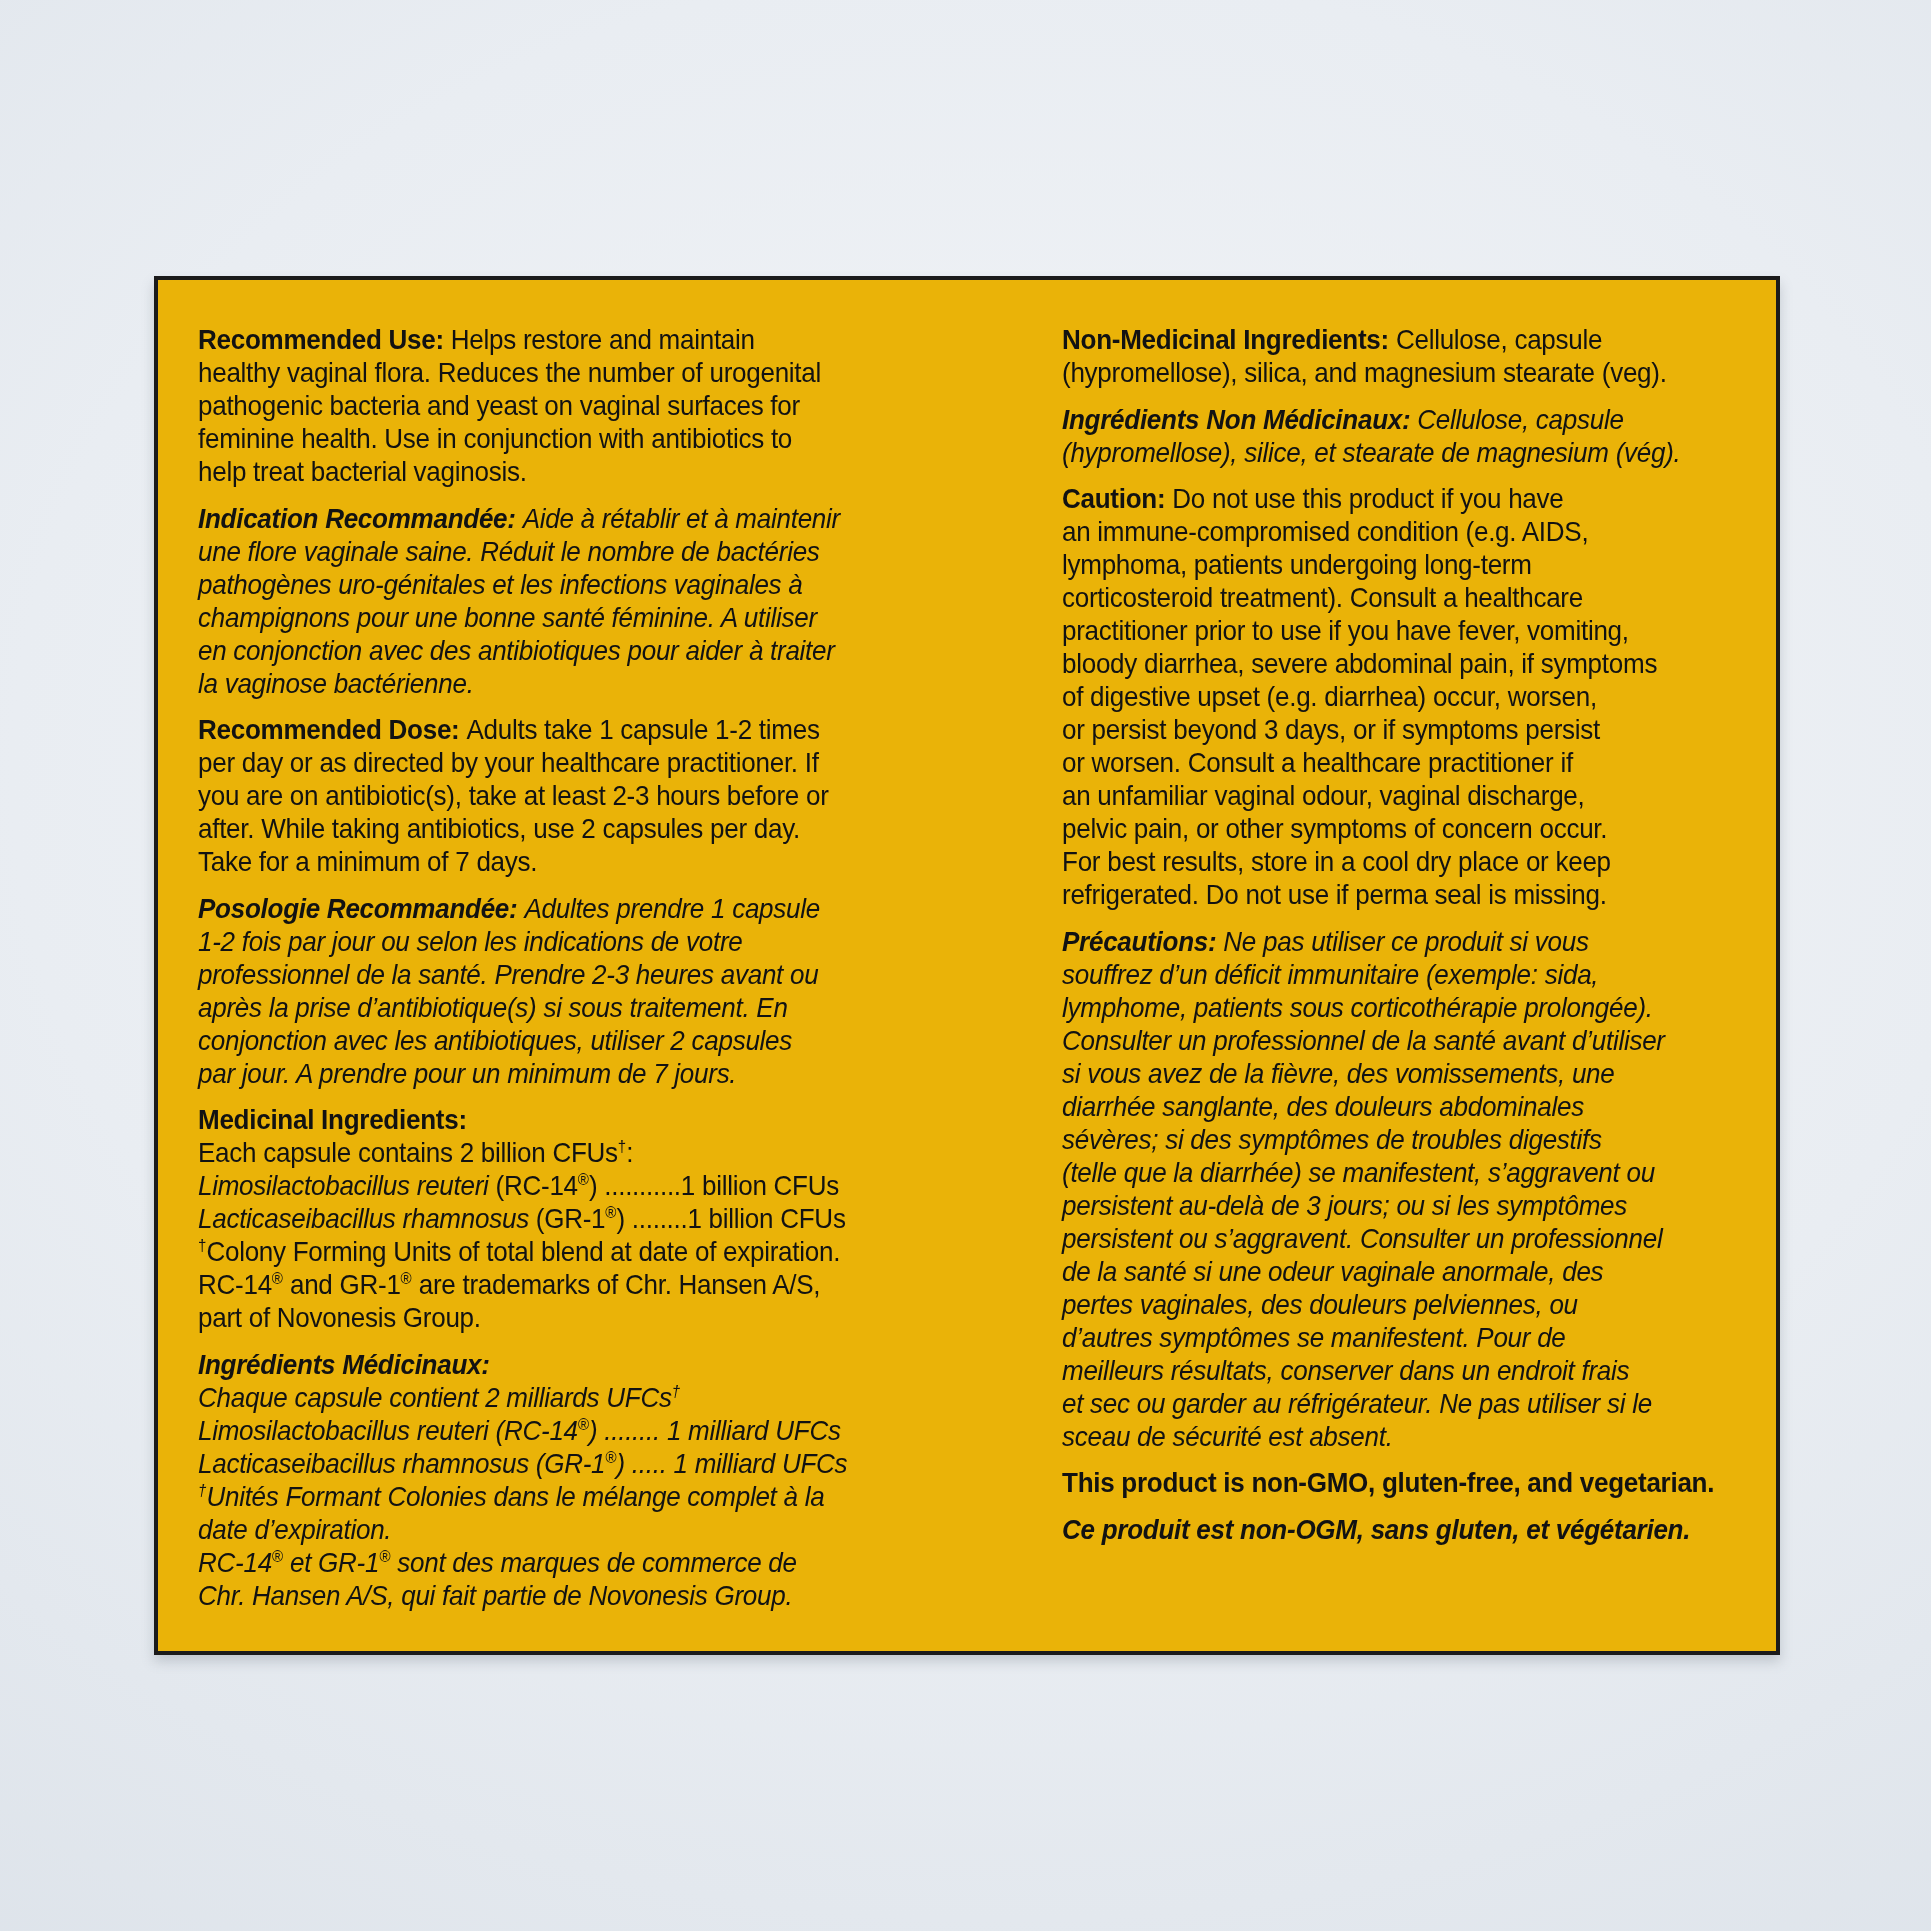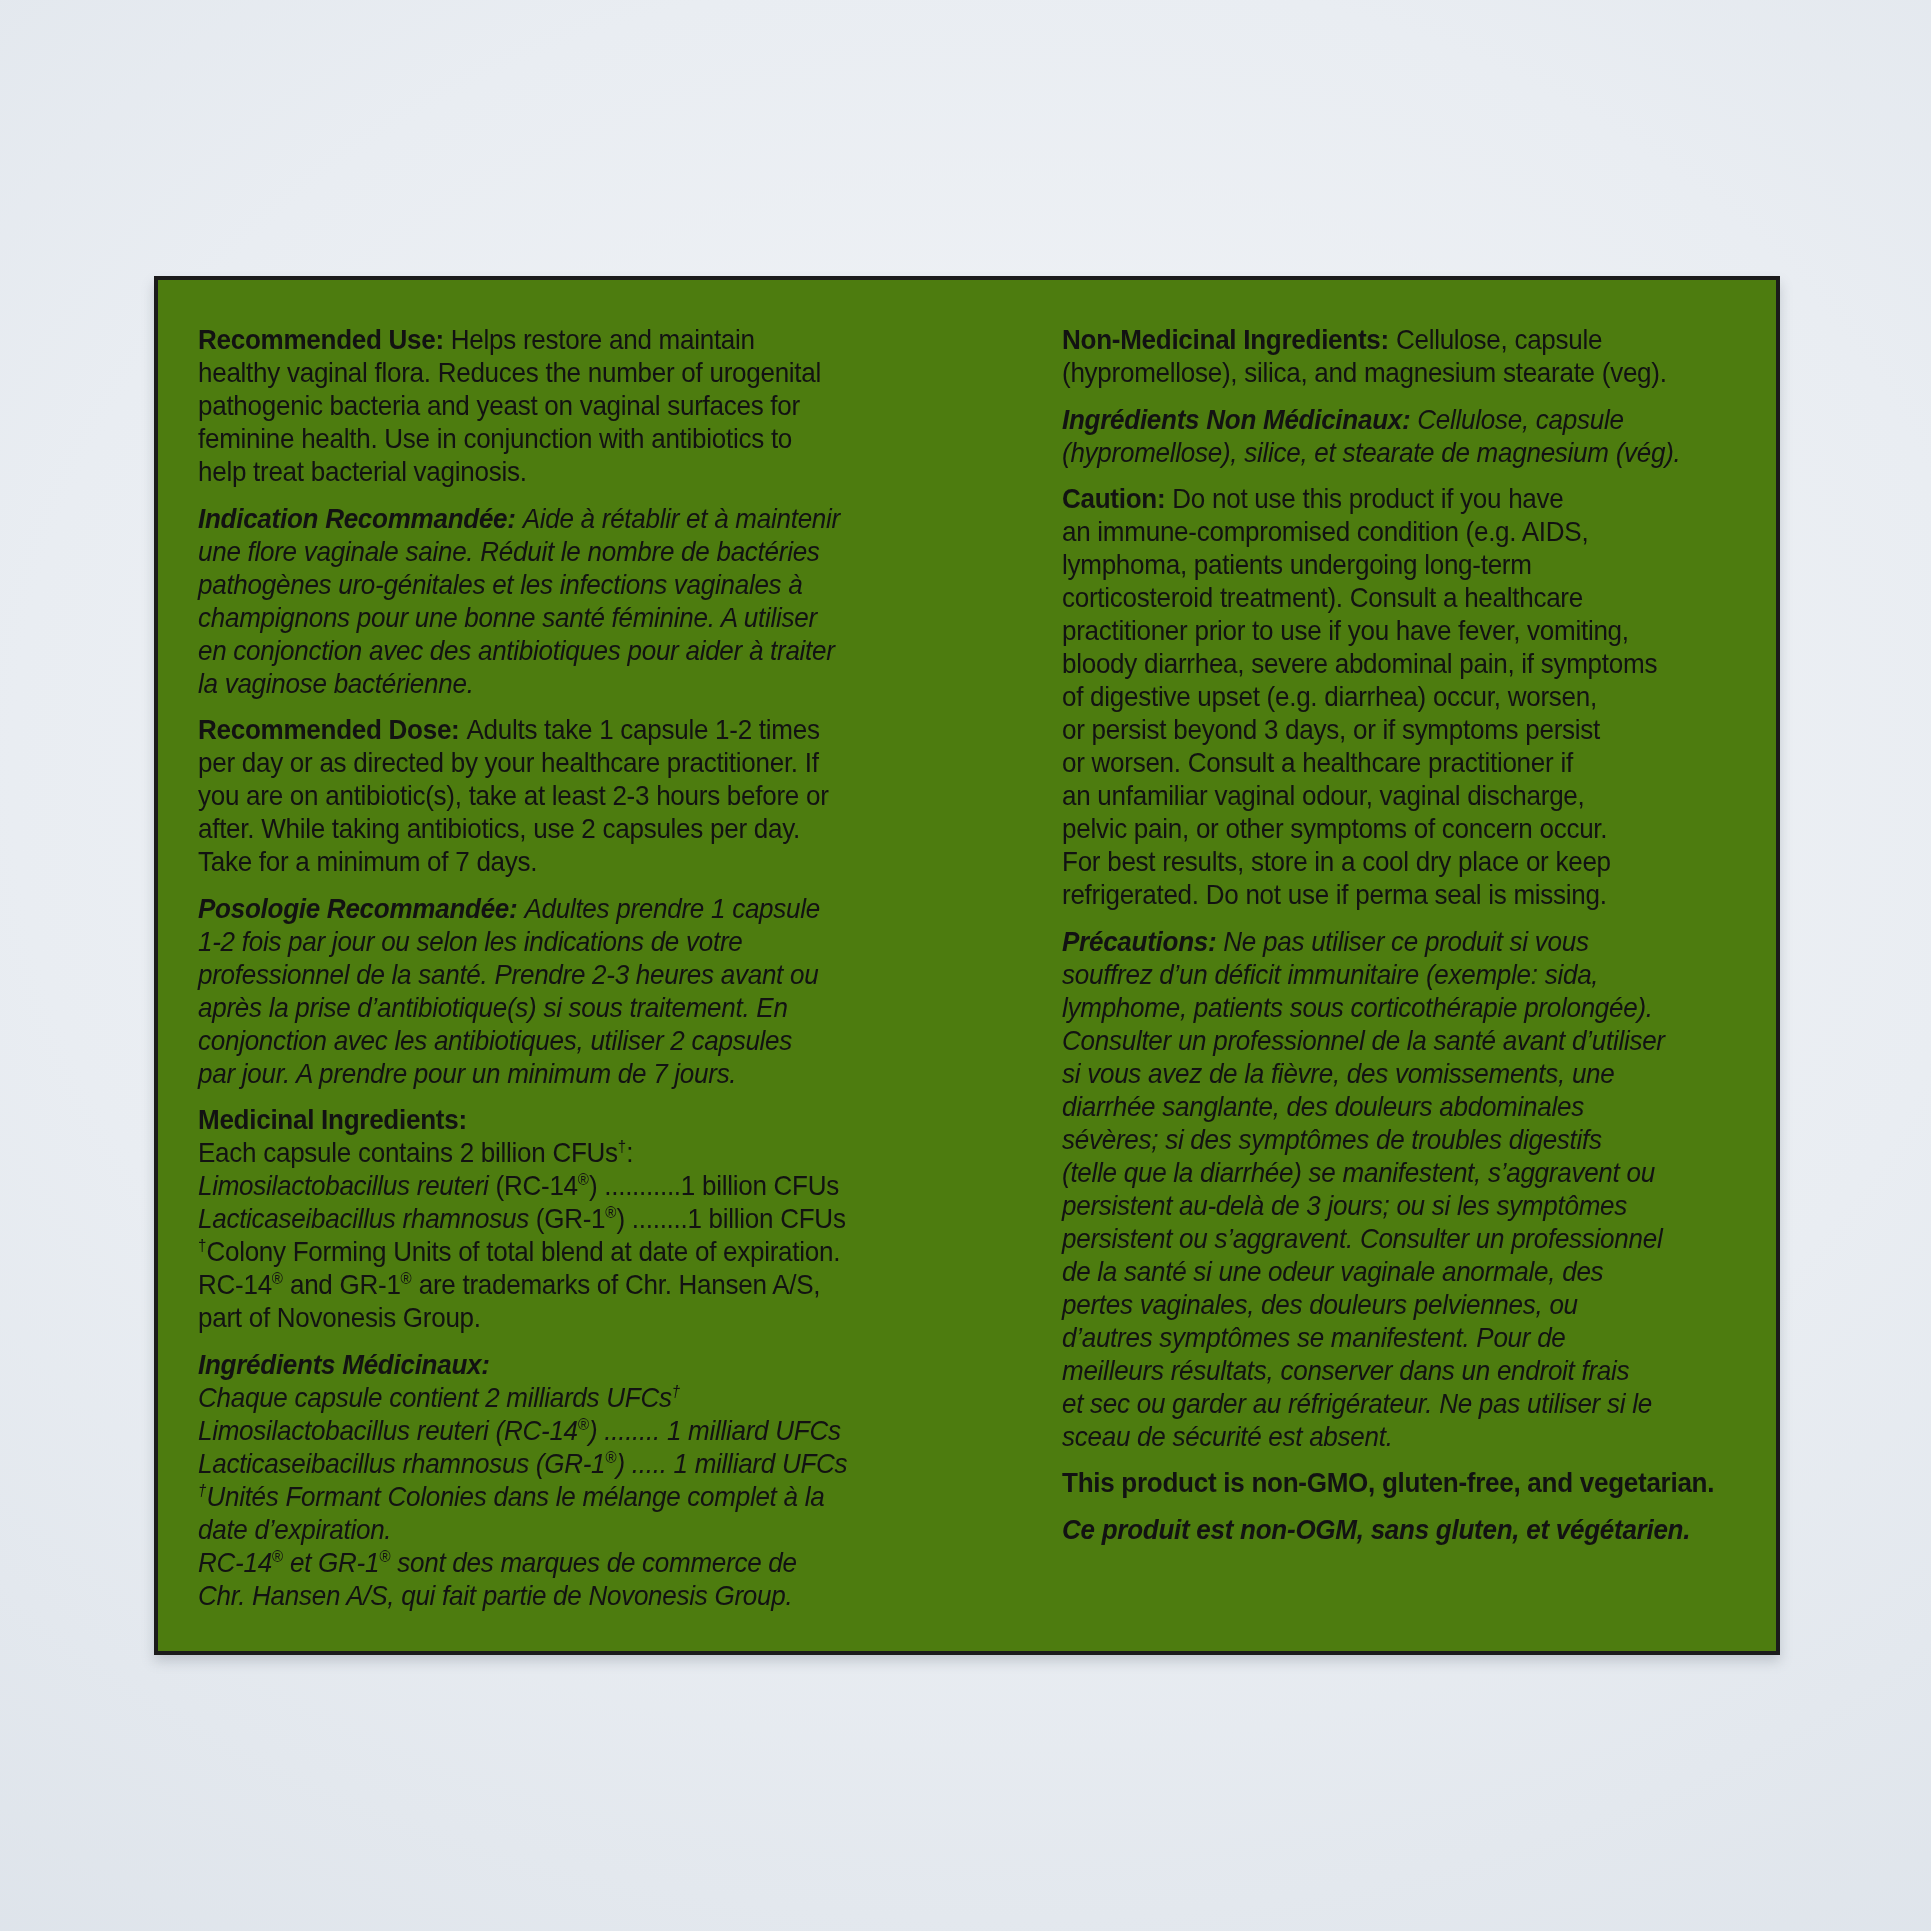--- a/index.html
+++ b/index.html
@@ -8,21 +8,21 @@
     width: 1931px; height: 1931px; position: relative; overflow: hidden;
     background: radial-gradient(135% 110% at 52% 40%,
       #f2f4f7 0%, #e9edf2 38%, #dde3ea 70%, #d3dae3 100%);
     font-family: "Liberation Sans", "DejaVu Sans", sans-serif;
     color: #121212;
   }
   .panel {
     position: absolute;
     left: 154px; top: 276px; width: 1626px; height: 1379px;
     box-sizing: border-box;
-    background: #4d7c0f;
+    background: #eab308;
     border: 4.8px solid #1b1b1b;
     box-shadow: 0 6.8px 11.6px rgba(96,106,120,0.28);
     overflow: hidden;
   }
   .col {
     position: absolute;
     top: 43px;
     font-size: 28px;
     line-height: 33px;
     letter-spacing: -0.3px;

